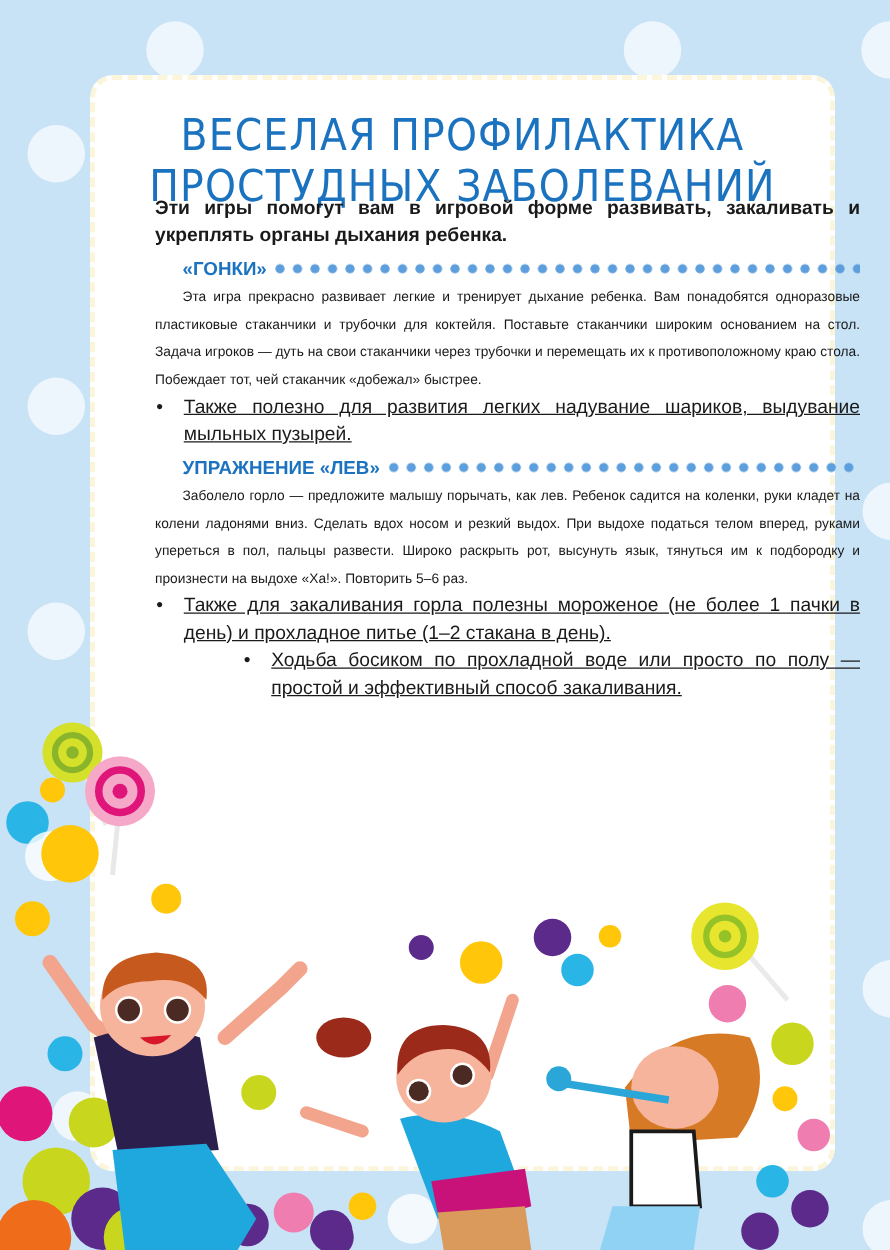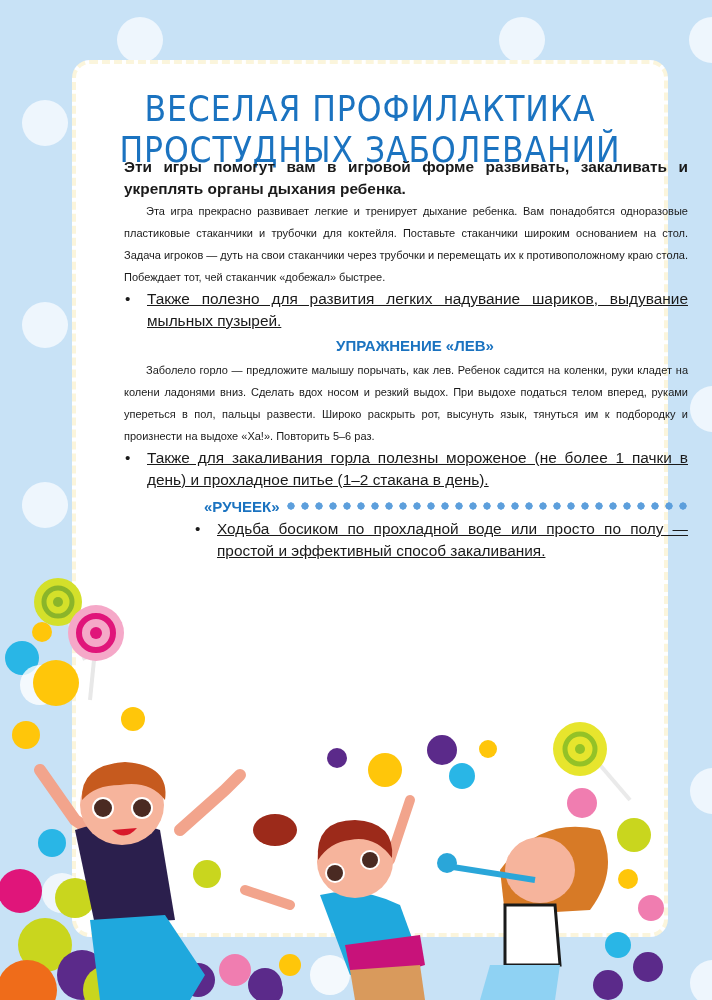--- a/index.html
+++ b/index.html
@@ -61,44 +61,44 @@
 
 <h1 class="title">
   <div>ВЕСЕЛАЯ ПРОФИЛАКТИКА</div>
   <div>ПРОСТУДНЫХ ЗАБОЛЕВАНИЙ</div>
 </h1>
 
 <div class="content">
   <p class="intro">Эти игры помогут вам в игровой форме развивать, закаливать и укреплять органы дыхания ребенка.</p>
 
   <div>
+    <div class="heading" style="margin-left:22px;">
+      <span class="label">«ГОНКИ»</span>
+      <span class="dots"></span>
+    </div>
     <p class="para">Эта игра прекрасно развивает легкие и тренирует дыхание ребенка. Вам понадобятся одноразовые пластиковые стаканчики и трубочки для коктейля. Поставьте стаканчики широким основанием на стол. Задача игроков — дуть на свои стаканчики через трубочки и перемещать их к противоположному краю стола. Побеждает тот, чей стаканчик «добежал» быстрее.</p>
     <div class="bullet">
       <span class="dot">•</span>
       <span class="txt">Также полезно для развития легких надувание шариков, выдувание мыльных пузырей.</span>
     </div>
   </div>
 
   <div>
-    <div class="heading" style="margin-left:22px;flex-direction:column;">
+    <div class="heading" style="margin-left:22px;">
       <span class="label">УПРАЖНЕНИЕ «ЛЕВ»</span>
       <span class="dots"></span>
     </div>
     <p class="para">Заболело горло — предложите малышу порычать, как лев. Ребенок садится на коленки, руки кладет на колени ладонями вниз. Сделать вдох носом и резкий выдох. При выдохе податься телом вперед, руками упереться в пол, пальцы развести. Широко раскрыть рот, высунуть язык, тянуться им к подбородку и произнести на выдохе «Ха!». Повторить 5–6 раз.</p>
     <div class="bullet">
       <span class="dot">•</span>
       <span class="txt">Также для закаливания горла полезны мороженое (не более 1 пачки в день) и прохладное питье (1–2 стакана в день).</span>
     </div>
   </div>
 
   <div class="section-3">
-    <div class="heading" style="margin-left:22px;">
-      <span class="label">«РУЧЕЕК»</span>
-      <span class="dots"></span>
-    </div>
     <div class="bullet" style="padding-left:12px;">
       <span class="dot">•</span>
       <span class="txt">Ходьба босиком по прохладной воде или просто по полу — простой и эффективный способ закаливания.</span>
     </div>
   </div>
 </div>
 
 <svg class="illus" viewBox="0 0 712 1000">
 
   <g>

